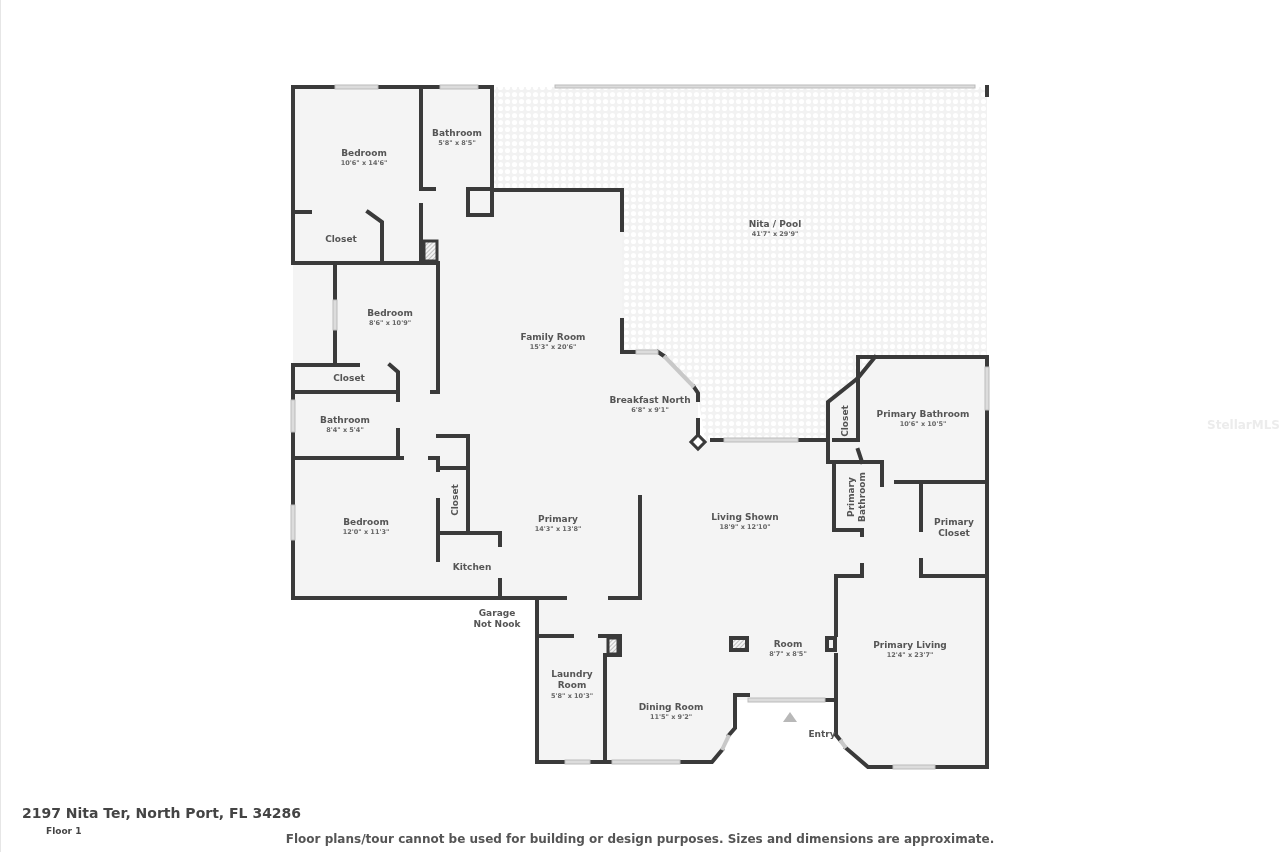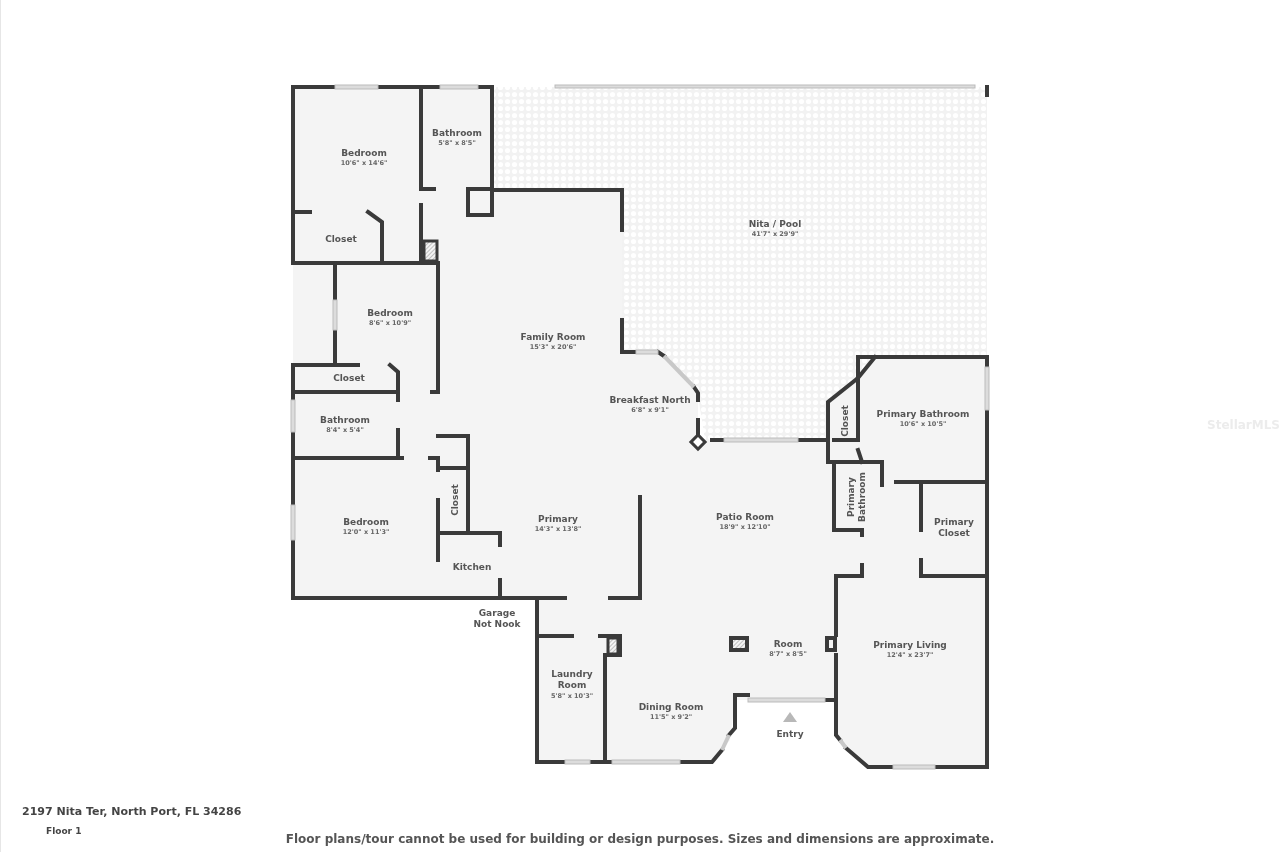--- a/index.html
+++ b/index.html
@@ -4,21 +4,21 @@
 <style>
   html, body { margin:0; padding:0; }
   body { width:1280px; height:853px; background:#ffffff; position:relative; overflow:hidden;
          font-family:"DejaVu Sans", "Liberation Sans", sans-serif; color:#555; }
   .frame { position:absolute; left:0; top:0; width:1279px; height:852px; border-left:1px solid #e6e6e6; }
   svg.plan { position:absolute; left:0; top:0; }
   .lbl { position:absolute; text-align:center; transform:translate(-50%,-50%); white-space:nowrap; line-height:1.25; }
   .lbl .n { font-size:9px; font-weight:bold; color:#555; display:block; }
   .lbl .d { font-size:6.5px; font-weight:bold; color:#666; display:block; }
   .vert { transform:translate(-50%,-50%) rotate(-90deg); }
-  .footer-addr { position:absolute; left:22px; top:805px; font-size:11px; font-weight:bold; color:#444; }
+  .footer-addr { position:absolute; left:22px; top:805px; font-size:14px; font-weight:bold; color:#444; }
   .footer-floor { position:absolute; left:22px; top:826px; font-size:9px; font-weight:bold; color:#444;padding-left:24px; }
   .disclaimer { position:absolute; left:640px; top:832px; transform:translateX(-50%); font-size:12px; font-weight:bold; color:#555; white-space:nowrap; }
   .watermark { position:absolute; left:1207px; top:418px; font-size:12px; font-weight:bold; color:#ececec; }
 </style>
 </head>
 <body>
 
 <div class="frame"></div>
 
 <svg class="plan" width="1280" height="853" viewBox="0 0 1280 853">
@@ -160,21 +160,21 @@
   <span class="d">12'0" x 11'3"</span>
 </div>
 <div class="lbl vert" style="left:456px;top:500px">
   <span class="n">Closet</span>
 </div>
 <div class="lbl" style="left:558px;top:524px">
   <span class="n">Primary</span>
   <span class="d">14'3" x 13'8"</span>
 </div>
 <div class="lbl" style="left:745px;top:522px">
-  <span class="n">Patio Room</span>
+  <span class="n">Living Shown</span>
   <span class="d">18'9" x 12'10"</span>
 </div>
 <div class="lbl" style="left:472px;top:568px">
   <span class="n">Kitchen</span>
 </div>
 <div class="lbl" style="left:497px;top:619px;width:50px;white-space:normal">
   <span class="n">Garage Not Nook</span>
 </div>
 <div class="lbl" style="left:788px;top:649px">
   <span class="n">Room</span>
@@ -185,20 +185,20 @@
   <span class="d">12'4" x 23'7"</span>
 </div>
 <div class="lbl" style="left:572px;top:684px;width:45px;white-space:normal">
   <span class="n">Laundry Room</span>
   <span class="d">5'8" x 10'3"</span>
 </div>
 <div class="lbl" style="left:671px;top:712px">
   <span class="n">Dining Room</span>
   <span class="d">11'5" x 9'2"</span>
 </div>
-<div class="lbl" style="left:790px;top:735px">
+<div class="lbl" style="left:822px;top:735px">
   <span class="n">Entry</span>
 </div>
 
 <div class="watermark">StellarMLS</div>
 <div class="footer-addr">2197 Nita Ter, North Port, FL 34286</div>
 <div class="footer-floor">Floor 1</div>
 <div class="disclaimer">Floor plans/tour cannot be used for building or design purposes. Sizes and dimensions are approximate.</div>
 
 </body></html>

